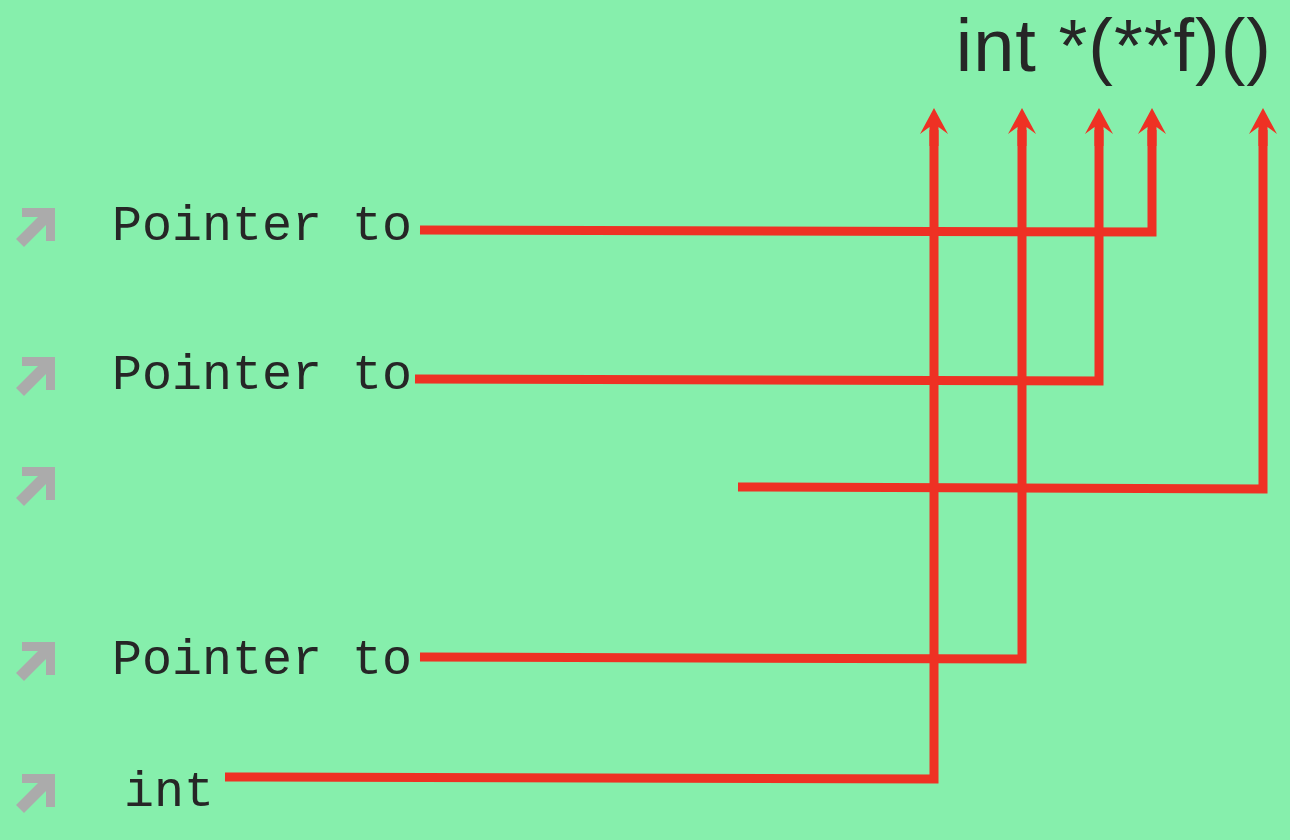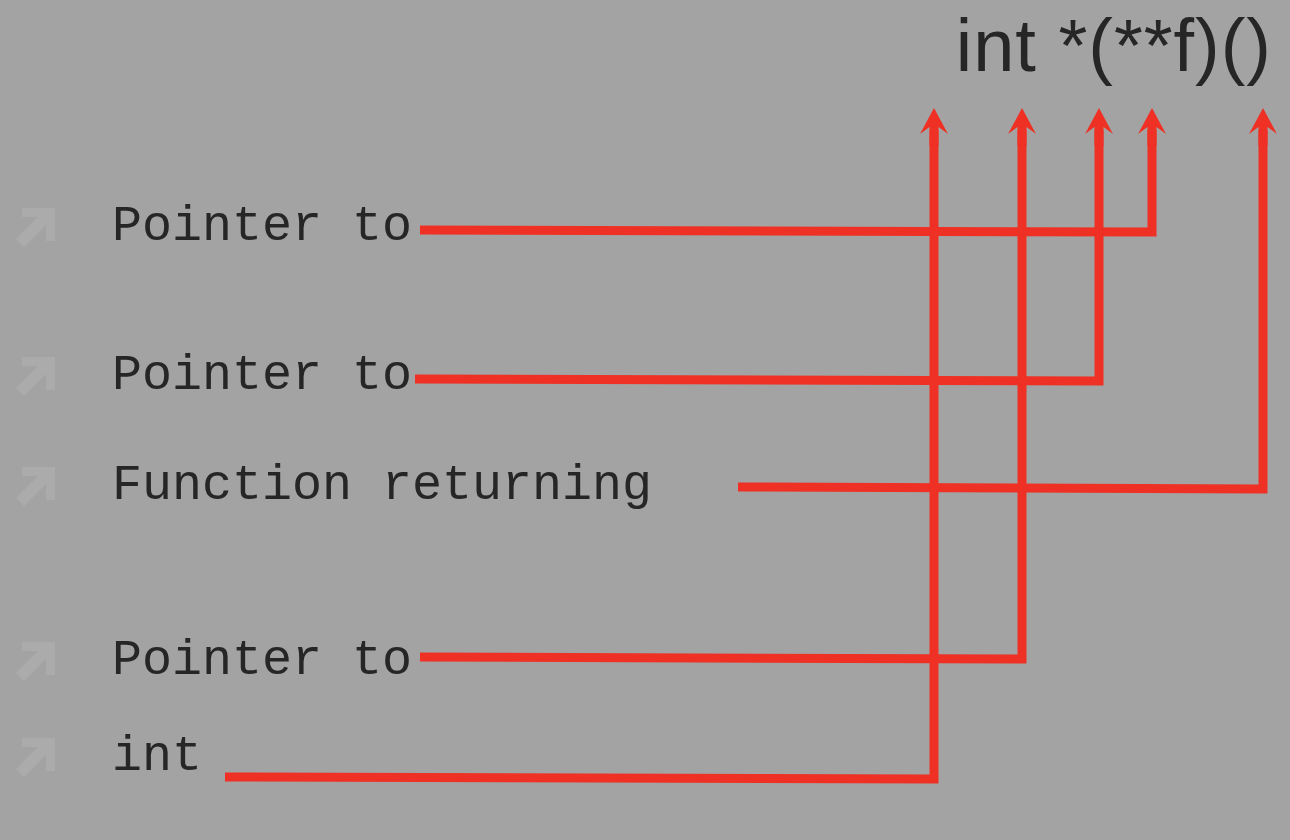--- a/index.html
+++ b/index.html
@@ -8,21 +8,21 @@
     padding: 0;
     background: #ffffff;
   }
   body {
     font-family: "Liberation Sans", "DejaVu Sans", sans-serif;
   }
   #stage {
     position: relative;
     width: 1290px;
     height: 840px;
-    background: #a3a3a3;
+    background: #86efac;
     overflow: hidden;
   }
   #wires {
     position: absolute;
     left: 0;
     top: 0;
     width: 1290px;
     height: 840px;
     pointer-events: none;
   }
@@ -57,21 +57,21 @@
     font-size: 50px;
     font-weight: 400;
     color: #262626;
     white-space: nowrap;
     line-height: 1;
   }
   .row-1 { top: 196px; }
   .row-2 { top: 345px; }
   .row-3 { top: 455px; }
   .row-4 { top: 630px; }
-  .row-5 { top: 726px; }
+  .row-5 { top: 762px; gap: 12px; }
 </style>
 </head>
 <body style="background: rgb(255, 255, 255);">
 
 <div id="stage">
 
   <div class="decl-expr">int *(**f)()</div>
 
   <svg id="wires" viewBox="0 0 1290 840">
     <g id="wire-paths">
@@ -101,21 +101,20 @@
     <svg class="ne-arrow-icon" viewBox="0 0 48 48">
       <path class="ne-arrow-path" d="M10 5 H43 V38 L34 38 V22 L12 44 L4 36 L26 14 H10 Z" fill="#ABABAB"></path>
     </svg>
     <span class="step-label">Pointer to</span>
   </div>
 
   <div class="step-row row-3">
     <svg class="ne-arrow-icon" viewBox="0 0 48 48">
       <path class="ne-arrow-path" d="M10 5 H43 V38 L34 38 V22 L12 44 L4 36 L26 14 H10 Z" fill="#ABABAB"></path>
     </svg>
-    <span class="step-label">Function returning</span>
   </div>
 
   <div class="step-row row-4">
     <svg class="ne-arrow-icon" viewBox="0 0 48 48">
       <path class="ne-arrow-path" d="M10 5 H43 V38 L34 38 V22 L12 44 L4 36 L26 14 H10 Z" fill="#ABABAB"></path>
     </svg>
     <span class="step-label">Pointer to</span>
   </div>
 
   <div class="step-row row-5">

